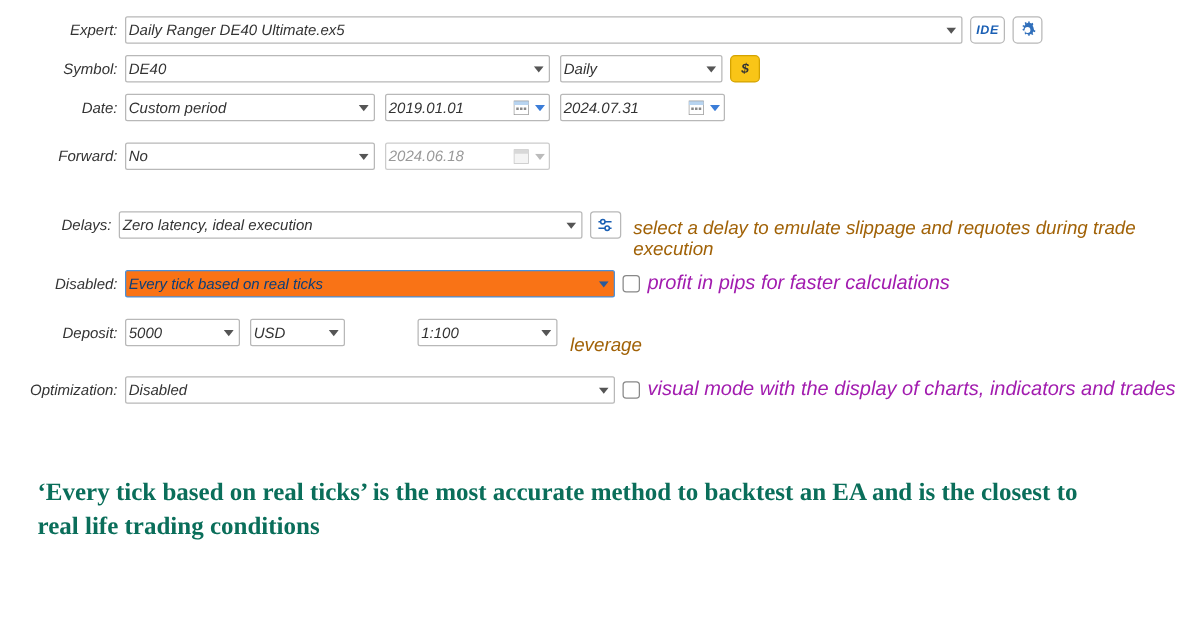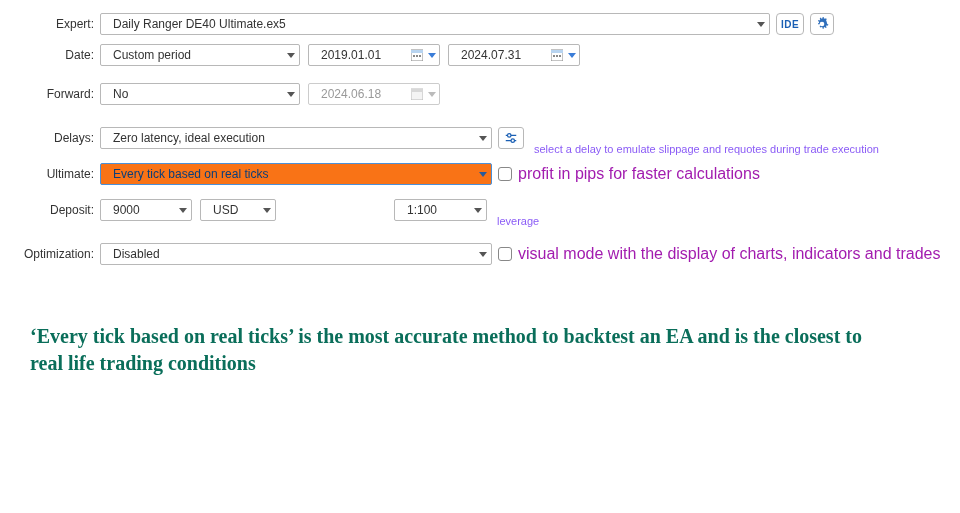--- a/index.html
+++ b/index.html
@@ -13,34 +13,35 @@
     width: 960px;
   }
   .form {
     padding: 12px 10px 10px 10px;
   }
   .row {
     display: flex;
     align-items: center;
     margin-bottom: 7px;
     min-height: 24px;
+    font-style: italic;
   }
   .label {
     width: 90px;
     text-align: right;
     padding-right: 6px;
     color: #333;
     font-size: 12px;
   }
   .select, .input, .date {
     height: 22px;
     border: 1px solid #b8b8b8;
     background: #fff;
     font-size: 12px;
-    padding: 0 4px 0 12px;
+    padding: 0 4px 0 2px;
     display: flex;
     align-items: center;
     position: relative;
     border-radius: 2px;
   }
   .select {
     padding-right: 18px;
   }
   .select .chev, .date .chev {
     position: absolute;
@@ -116,22 +117,22 @@
     vertical-align: middle;
     background: #fff;
   }
   .check + span {
     margin-left: 6px;
     font-size: 16px;
     color: #a21caf;
   }
   .desc {
     margin-left: 10px;
-    font-size: 11px;
-    color: #8b5cf6;
+    font-size: 15px;
+    color: #a16207;
     margin-top: 22px;
   }
   .gap { margin-left: 8px; }
   .row-spacer { height: 8px; }
   .caption {
     font-family: Georgia, 'Times New Roman', serif;
     color: #0a6e5a;
     font-size: 20px;
     line-height: 1.35;
     padding: 40px 30px 0 30px;
@@ -155,20 +156,36 @@
       </span>
     </div>
     <div class="btn ide">IDE</div>
     <div class="btn">
       <svg width="14" height="14" viewBox="0 0 24 24">
         <path fill="#1a5fb4" d="M12 8a4 4 0 100 8 4 4 0 000-8zm9 4l2 1-1 2-2-1a8 8 0 01-1 2l1 2-2 1-1-2a8 8 0 01-2 1l0 2h-2l0-2a8 8 0 01-2-1l-2 1-1-2 1-2a8 8 0 01-1-2l-2 1-1-2 2-1a8 8 0 010-2l-2-1 1-2 2 1a8 8 0 011-2l-1-2 2-1 1 2a8 8 0 012-1l0-2h2l0 2a8 8 0 012 1l2-1 1 2-1 2a8 8 0 011 2z" opacity="0.9"></path>
       </svg>
     </div>
   </div>
 
+  <div class="row">
+    <div class="label">Symbol:</div>
+    <div class="select" style="width:340px">
+      <span>DE40</span>
+      <span class="chev"><svg width="8" height="6">
+            <path d="M0 0 L8 0 L4 5 Z" fill="#555"></path>
+          </svg></span>
+    </div>
+    <div class="select gap" style="width:130px">
+      <span>Daily</span>
+      <span class="chev"><svg width="8" height="6">
+            <path d="M0 0 L8 0 L4 5 Z" fill="#555"></path>
+          </svg></span>
+    </div>
+    <div class="btn dollar">$</div>
+  </div>
 
   <div class="row">
     <div class="label">Date:</div>
     <div class="select" style="width:200px">
       <span>Custom period</span>
       <span class="chev"><svg width="8" height="6">
             <path d="M0 0 L8 0 L4 5 Z" fill="#555"></path>
           </svg></span>
     </div>
     <div class="date gap" style="width:132px">
@@ -241,46 +258,46 @@
       <svg width="14" height="14" viewBox="0 0 16 16">
         <path stroke="#1a5fb4" stroke-width="1.4" fill="none" d="M2 5 H14 M2 11 H14"></path>
         <circle cx="6" cy="5" r="2" fill="#fff" stroke="#1a5fb4" stroke-width="1.4"></circle>
         <circle cx="10" cy="11" r="2" fill="#fff" stroke="#1a5fb4" stroke-width="1.4"></circle>
       </svg>
     </div>
     <span class="desc">select a delay to emulate slippage and requotes during trade execution</span>
   </div>
 
   <div class="row">
-    <div class="label">Ultimate:</div>
+    <div class="label">Disabled:</div>
     <div class="select highlighted" style="width:392px">
       <span>Every tick based on real ticks</span>
       <span class="chev"><svg width="8" height="6">
             <path d="M0 0 L8 0 L4 5 Z" fill="#2a5a9a"></path>
           </svg></span>
     </div>
     <span class="check"></span>
     <span>profit in pips for faster calculations</span>
   </div>
 
   <div class="row">
     <div class="label">Deposit:</div>
     <div class="select" style="width:92px">
-      <span>9000</span>
+      <span>5000</span>
       <span class="chev"><svg width="8" height="6">
             <path d="M0 0 L8 0 L4 5 Z" fill="#555"></path>
           </svg></span>
     </div>
     <div class="select gap" style="width:76px">
       <span>USD</span>
       <span class="chev"><svg width="8" height="6">
             <path d="M0 0 L8 0 L4 5 Z" fill="#555"></path>
           </svg></span>
     </div>
-    <div class="select" style="width:93px; margin-left:118px">
+    <div class="select" style="width:112px; margin-left:58px">
       <span>1:100</span>
       <span class="chev"><svg width="8" height="6">
             <path d="M0 0 L8 0 L4 5 Z" fill="#555"></path>
           </svg></span>
     </div>
     <span class="desc">leverage</span>
   </div>
 
   <div class="row-spacer"></div>
 

